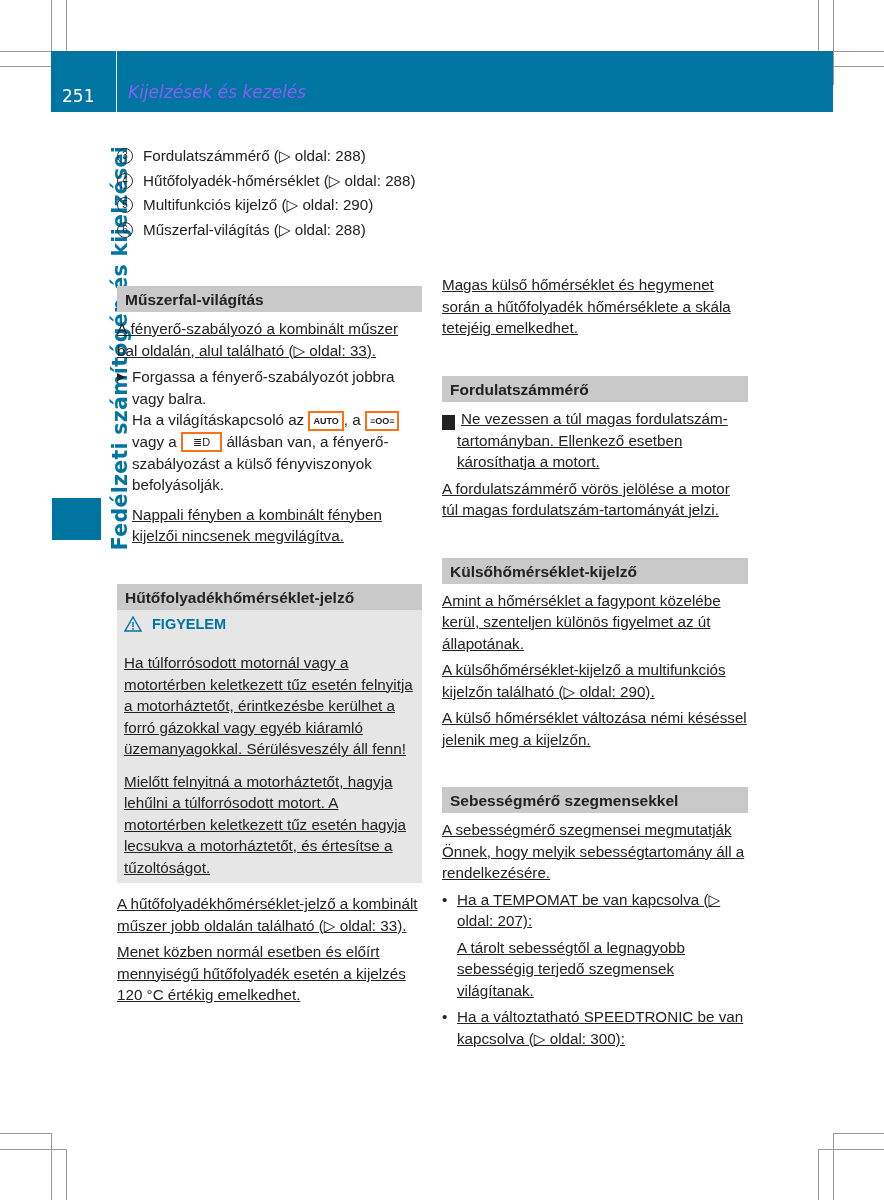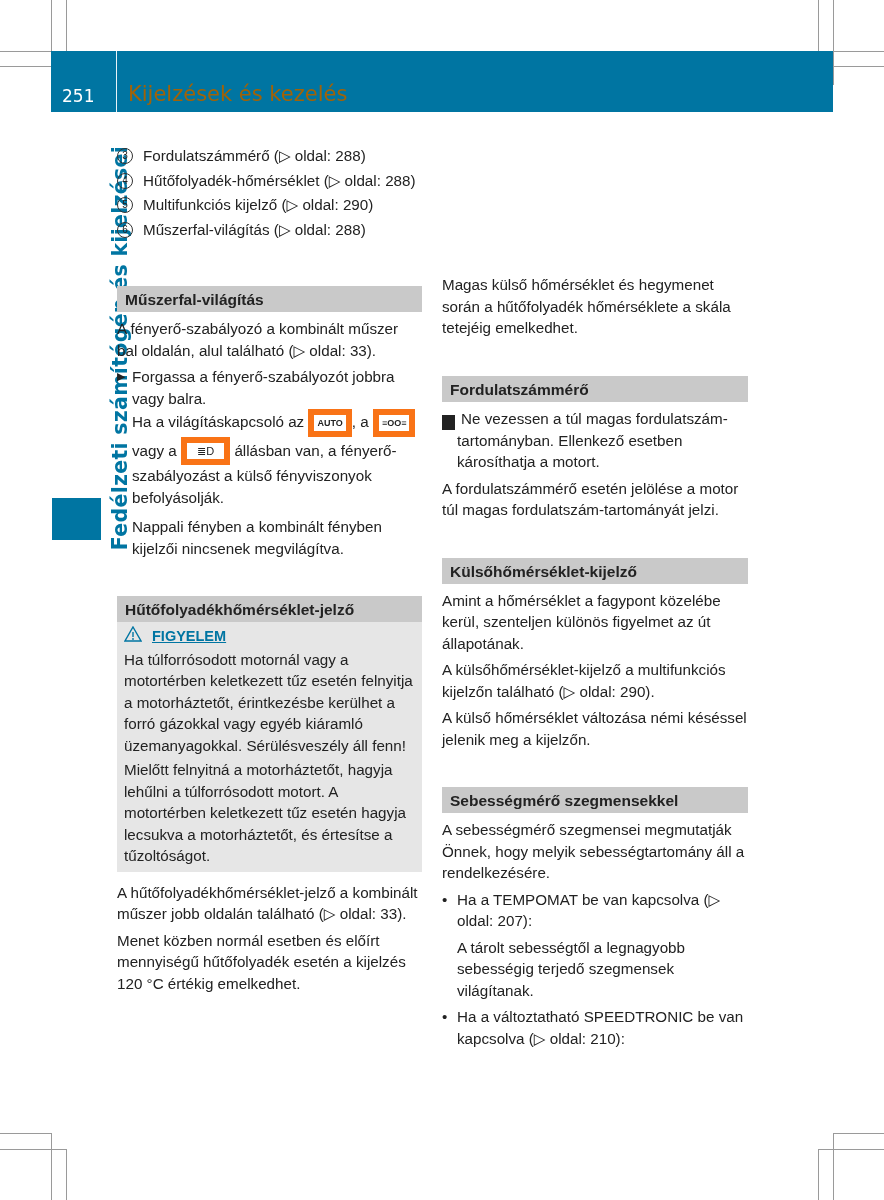--- a/index.html
+++ b/index.html
@@ -11,22 +11,23 @@
   .header-bar {
     position: absolute; left: 51px; top: 51px; width: 782px; height: 61px;
     background: #0075a2;
   }
   .header-divider { position: absolute; left: 116px; top: 51px; width: 1px; height: 61px; background: #e8f3f8; }
   .page-num {
     position: absolute; left: 62px; top: 86px; font-size: 17px; color: #fff;
     font-family: "DejaVu Sans", sans-serif;
   }
   .chapter-title {
-    position: absolute; left: 128px; top: 82px; font-size: 21px; color: #a16207;
+    position: absolute; left: 128px; top: 82px; font-size: 17px; color: #8b5cf6;
     font-family: "DejaVu Sans", sans-serif;
+    font-style: italic;
   }
   .side-title {
     position: absolute; left: 108px; top: 146px; transform-origin: 0 0;
     transform: rotate(-90deg) translateX(-100%);
     font-size: 20.5px; font-weight: bold; color: #0075a2; white-space: nowrap;
     letter-spacing: 0.3px;
     font-family: "DejaVu Sans", sans-serif;
   }
   .side-block { position: absolute; left: 52px; top: 498px; width: 49px; height: 42px; background: #0075a2; }
 
@@ -38,39 +39,39 @@
   .top-list .row { display: flex; align-items: center; }
   .circ {
     display: inline-block; width: 14px; height: 14px; border: 1px solid #333; border-radius: 50%;
     font-size: 10px; line-height: 14px; text-align: center; margin-right: 10px; flex: none;
   }
 
   .sec-head {
     background: #c9c9c9; font-weight: bold; font-size: 15.5px; padding: 0 8px;
     height: 26px; line-height: 27px; margin-bottom: 6px; color: #222;
   }
-  p { margin: 0 0 5px 0; }
+  p { margin: 0 0 5px 0; text-decoration: underline; }
   .step { display: flex; }
   .step .mark { width: 15px; flex: none; font-size: 11px; line-height: 21px; }
   .indent { padding-left: 15px; }
   .info-icon {
     display: inline-block; width: 15px; height: 15px; border-radius: 50%; background: #0075a2; color: #fff;
     font-size: 11px; line-height: 15px; text-align: center; font-weight: bold; font-family: "DejaVu Serif", serif;
     vertical-align: -2px; margin-right: 6px;
   }
   .warn-box { background: #e6e6e6; padding: 4px 7px 5px 7px; margin-top: -6px; }
-  .warn-title { color: #0075a2; font-weight: bold; font-size: 14.5px; display: flex; align-items: flex-start; margin-bottom: 1px; text-decoration: underline; }
+  .warn-title { color: #0075a2; font-weight: bold; font-size: 14.5px; display: flex; align-items: center; margin-bottom: 17px; }
   .warn-title svg { margin-right: 10px; }
-  .warn-box p { margin-bottom: 3px; }
+  .warn-box p { margin-bottom: 11px; }
   .excl {
     display: inline-block; width: 13px; height: 15px; background: #222; color: #fff; font-weight: bold;
     font-size: 12px; line-height: 15px; text-align: center; vertical-align: -2px; margin-right: 6px;
   }
   .sym {
-    display: inline-block; border: 6px solid #f97316; height: 16px; line-height: 16px; padding: 0 3px;
+    display: inline-block; border: 2px solid #f97316; height: 16px; line-height: 16px; padding: 0 3px;
     font-size: 9px; font-weight: bold; vertical-align: 1px; color: #222;
   }
   .sym.wide { padding: 0 10px; font-weight: normal; font-size: 11px; }
   .bullet { display: flex; }
   .bullet .dot { width: 15px; flex: none; }
 </style>
 </head>
 <body>
 
 <div class="crop" style="left:51px;top:0;width:1px;height:85px;"></div>
@@ -154,37 +155,37 @@
   <div style="height:10px"></div>
   <p>A hűtőfolyadékhőmérséklet-jelző a kombinált műszer jobb oldalán található (▷ oldal: 33).</p>
   <p>Menet közben normál esetben és előírt mennyiségű hűtőfolyadék esetén a kijelzés 120 °C értékig emelkedhet.</p>
 </div>
 
 <div class="col col-right" style="top:274px;">
   <p>Magas külső hőmérséklet és hegymenet során a hűtőfolyadék hőmérséklete a skála tetejéig emelkedhet.</p>
   <div style="height:32px"></div>
   <div class="sec-head">Fordulatszámmérő</div>
   <p style="padding-left:15px;text-indent:-15px;"><span class="excl">!</span><span>Ne vezessen a túl magas fordulatszám-tartományban. Ellenkező esetben károsíthatja a motort.</span></p>
-  <p>A fordulatszámmérő esetén jelölése a motor túl magas fordulatszám-tartományát jelzi.</p>
+  <p>A fordulatszámmérő vörös jelölése a motor túl magas fordulatszám-tartományát jelzi.</p>
 
   <div style="height:32px"></div>
   <div class="sec-head">Külsőhőmérséklet-kijelző</div>
   <p>Amint a hőmérséklet a fagypont közelébe kerül, szenteljen különös figyelmet az út állapotának.</p>
   <p>A külsőhőmérséklet-kijelző a multifunkciós kijelzőn található (▷ oldal: 290).</p>
   <p>A külső hőmérséklet változása némi késéssel jelenik meg a kijelzőn.</p>
 
   <div style="height:32px"></div>
   <div class="sec-head">Sebességmérő szegmensekkel</div>
   <p>A sebességmérő szegmensei megmutatják Önnek, hogy melyik sebességtartomány áll a rendelkezésére.</p>
   <div class="bullet">
     <span class="dot">•</span>
     <div>
       <p>Ha a TEMPOMAT be van kapcsolva (▷ oldal: 207):</p>
       <p>A tárolt sebességtől a legnagyobb sebességig terjedő szegmensek világítanak.</p>
     </div>
   </div>
   <div class="bullet">
     <span class="dot">•</span>
     <div>
-      <p>Ha a változtatható SPEEDTRONIC be van kapcsolva (▷ oldal: 210):</p>
+      <p>Ha a változtatható SPEEDTRONIC be van kapcsolva (▷ oldal: 300):</p>
     </div>
   </div>
 </div>
 
 </body></html>

